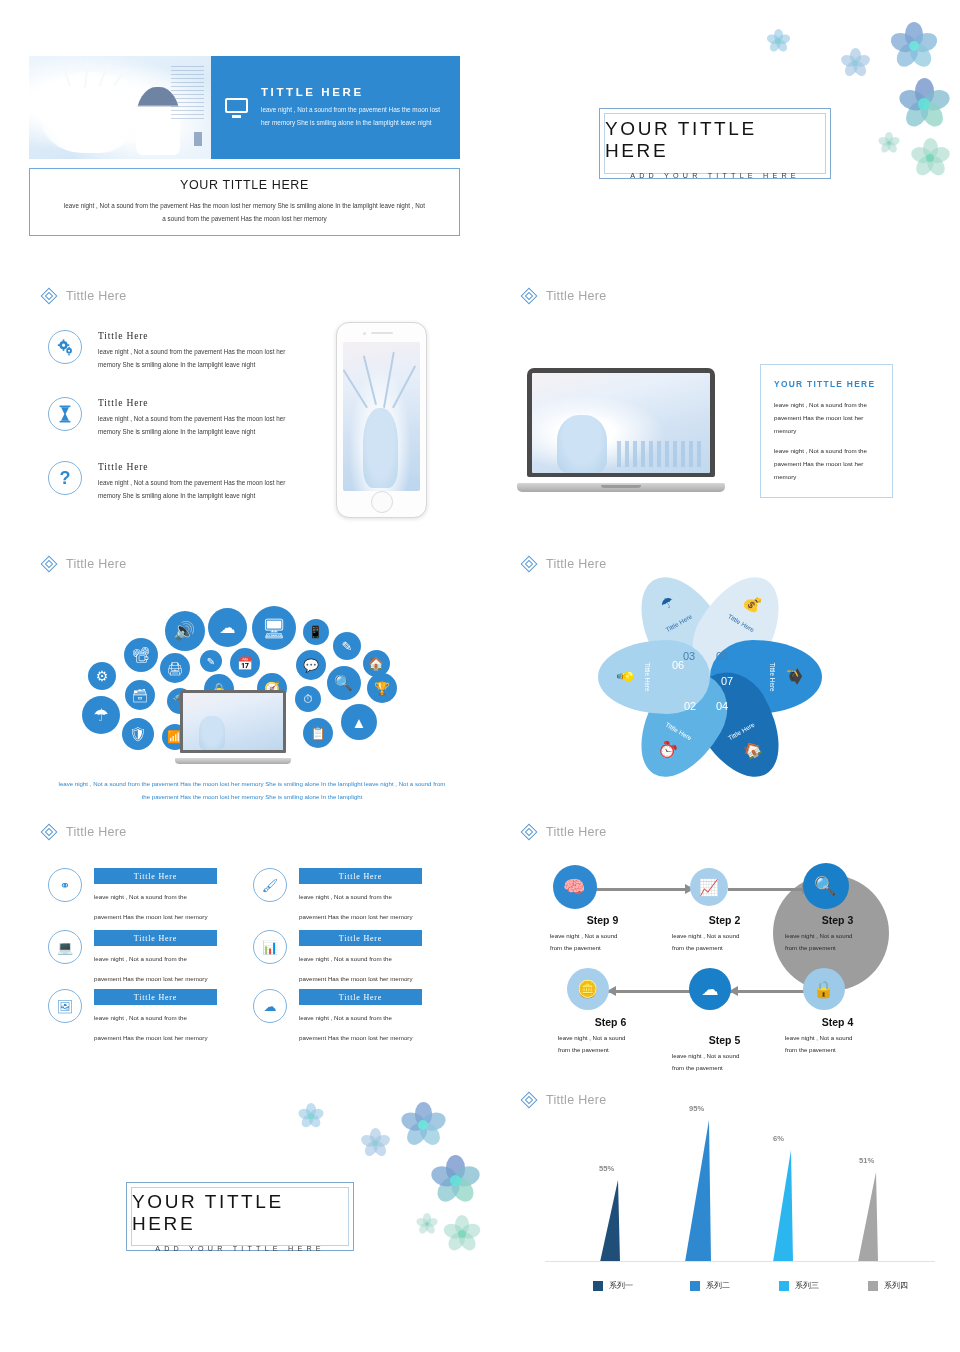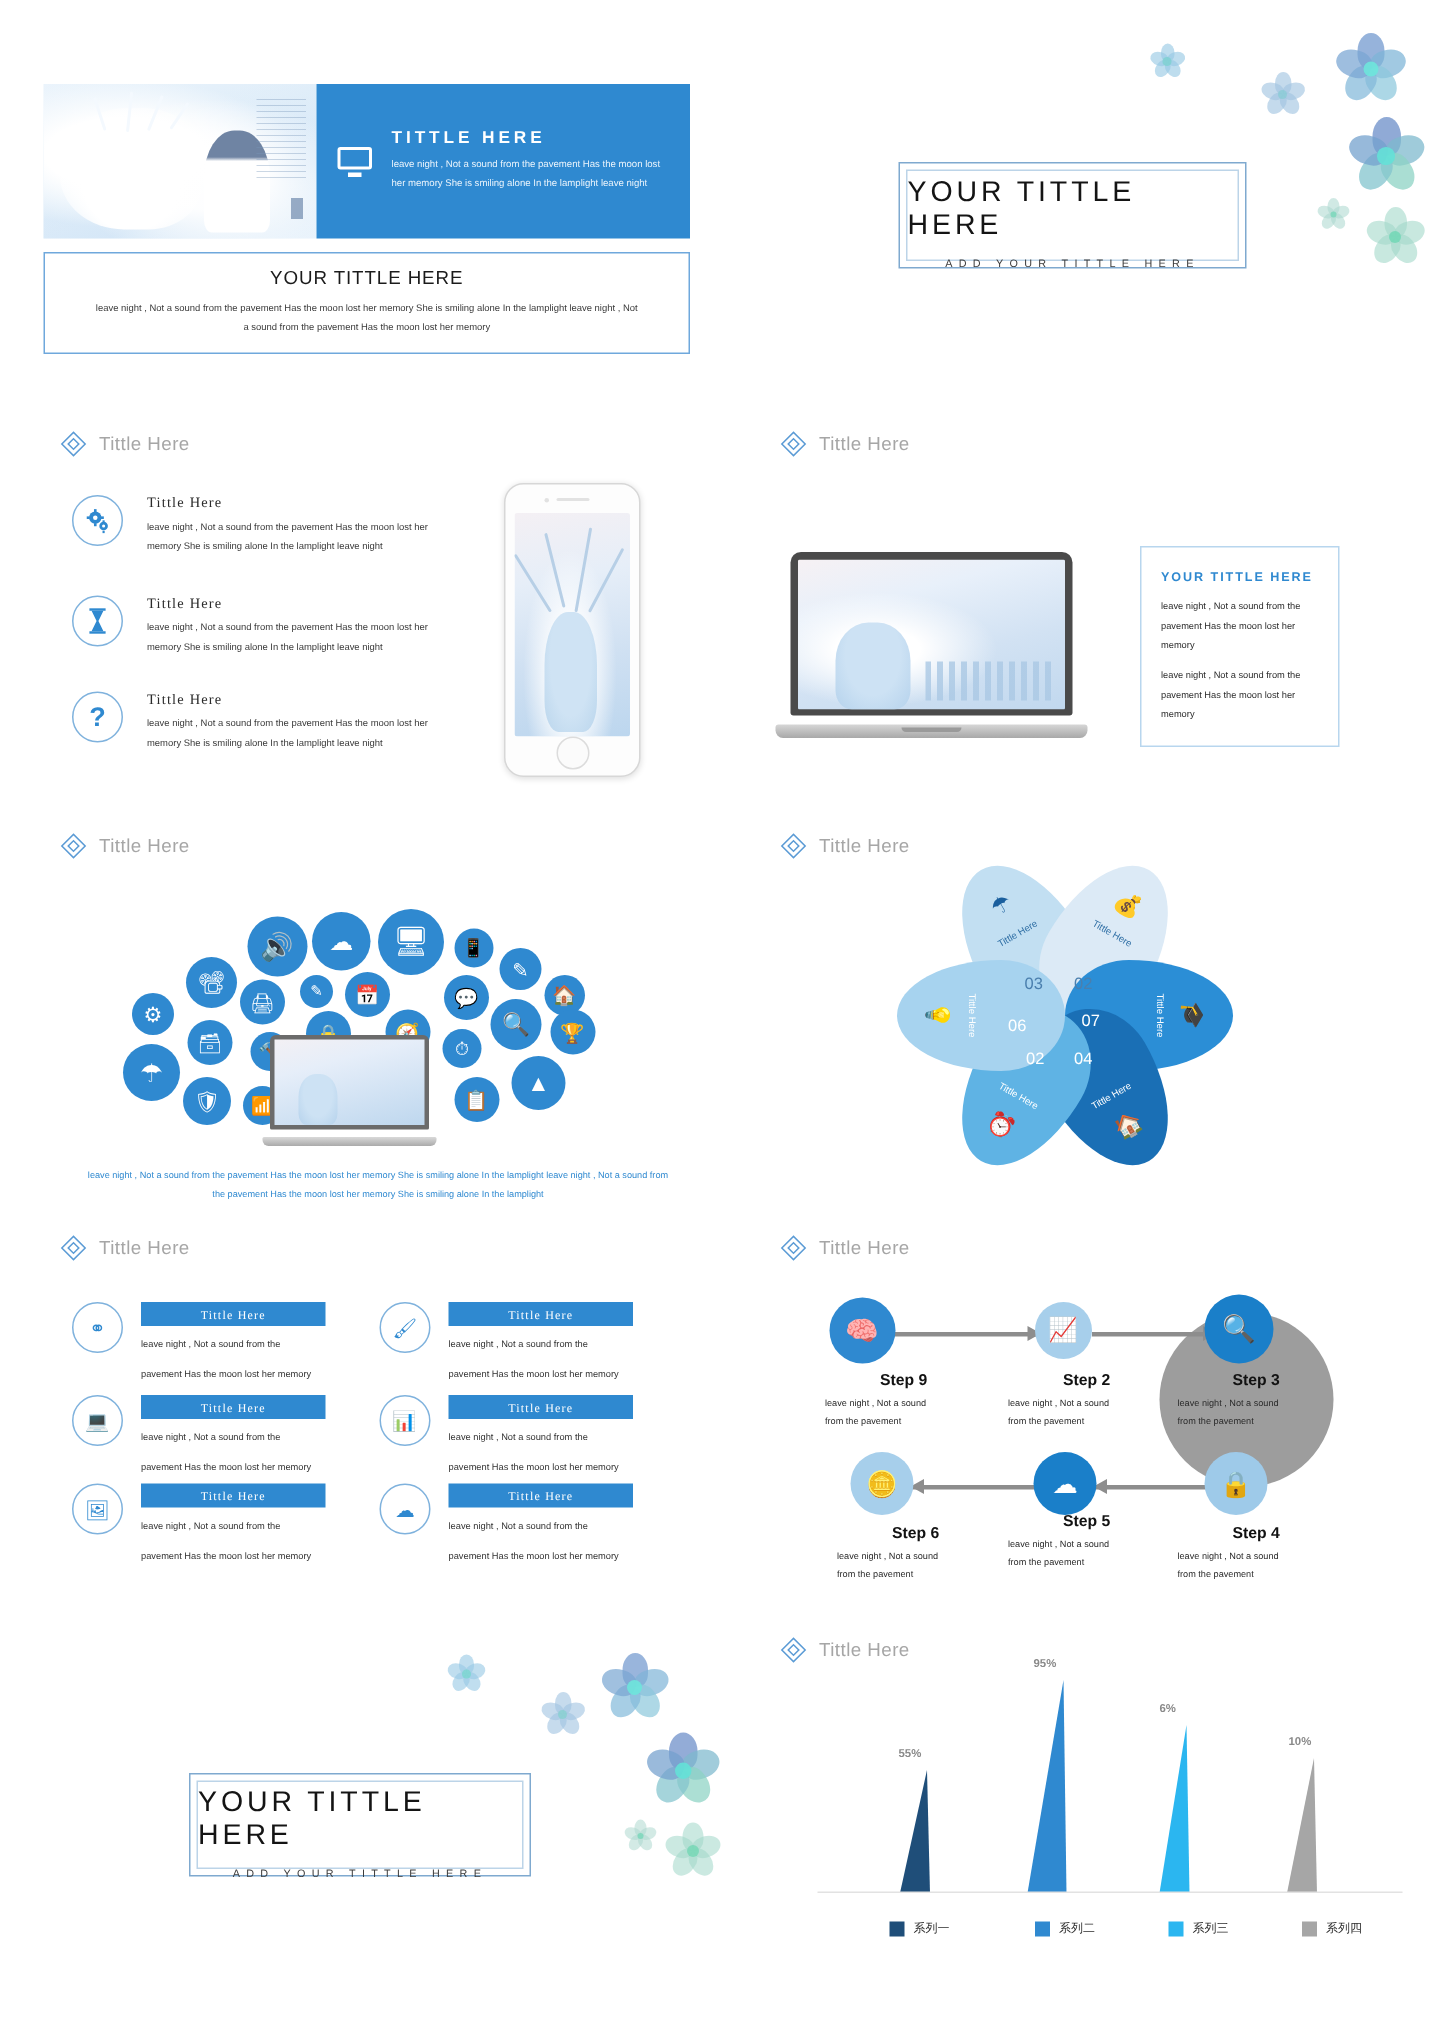--- a/index.html
+++ b/index.html
@@ -473,21 +473,21 @@
     <div class="petal" style="background:#a7d3ef;transform:translate(-50%,-100%) rotate(270deg);">
       <div class="ic" style="top:18px;font-size:15px;color:#fff;transform:rotate(180deg)">💡</div>
       <div class="pl" style="top:46px;color:#fff;transform:rotate(180deg)">Tittle Here</div>
     </div>
 
     <div class="pnum dark" style="left:83px;top:78px;">03</div>
     <div class="pnum dark" style="left:116px;top:78px;">02</div>
     <div class="pnum" style="left:121px;top:103px;">07</div>
     <div class="pnum" style="left:116px;top:128px;">04</div>
     <div class="pnum" style="left:84px;top:128px;">02</div>
-    <div class="pnum" style="left:72px;top:106px;">06</div>
+    <div class="pnum" style="left:72px;top:87px;">06</div>
   </div>
 
   <div class="sec-head" style="left:40px;top:823px;">
     <div class="diamond">
         <div class="d1"></div>
         <div class="d2"></div>
       </div>
     <div class="stxt">Tittle Here</div>
   </div>
 
@@ -588,21 +588,21 @@
     <div class="slabel" style="left:240px;top:56px;width:105px;">
       <div class="n" style="text-align:center;">Step 3</div>
       <div class="d">leave night , Not a sound</div>
       <div class="d">from the pavement</div>
     </div>
     <div class="slabel" style="left:240px;top:158px;width:105px;">
       <div class="n" style="text-align:center;">Step 4</div>
       <div class="d">leave night , Not a sound</div>
       <div class="d">from the pavement</div>
     </div>
-    <div class="slabel" style="left:127px;top:150px;width:105px;">
+    <div class="slabel" style="left:127px;top:176px;width:105px;">
       <div class="n" style="text-align:center;">Step 5</div>
       <div class="d">leave night , Not a sound</div>
       <div class="d">from the pavement</div>
     </div>
     <div class="slabel" style="left:13px;top:158px;width:105px;">
       <div class="n" style="text-align:center;">Step 6</div>
       <div class="d">leave night , Not a sound</div>
       <div class="d">from the pavement</div>
     </div>
   </div>
@@ -681,21 +681,21 @@
         <polygon points="140,150 166,150 164,8" fill="#2f89d0"></polygon>
 
         <polygon points="228,150 248,150 246,38" fill="#2bb6f0"></polygon>
 
         <polygon points="313,150 333,150 331,60" fill="#a6a6a6"></polygon>
       </svg>
       <div class="axis"></div>
       <div class="vlabel" style="left:54px;top:52px;">55%</div>
       <div class="vlabel" style="left:144px;top:-8px;">95%</div>
       <div class="vlabel" style="left:228px;top:22px;">6%</div>
-      <div class="vlabel" style="left:314px;top:44px;">10%</div>
+      <div class="vlabel" style="left:314px;top:44px;">51%</div>
     </div>
 
     <div class="legend">
       <div class="li" style="margin-left:48px;">
         <div class="sw" style="background:#1f4e79;"></div>
         <div class="lt">系列一</div>
       </div>
       <div class="li" style="margin-left:30px;">
         <div class="sw" style="background:#2f89d0;"></div>
         <div class="lt">系列二</div>

